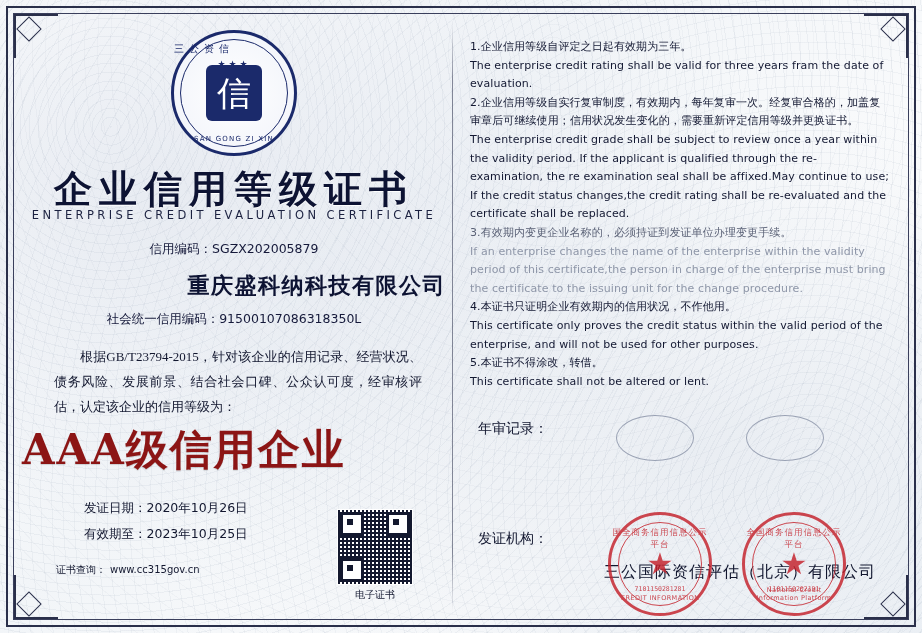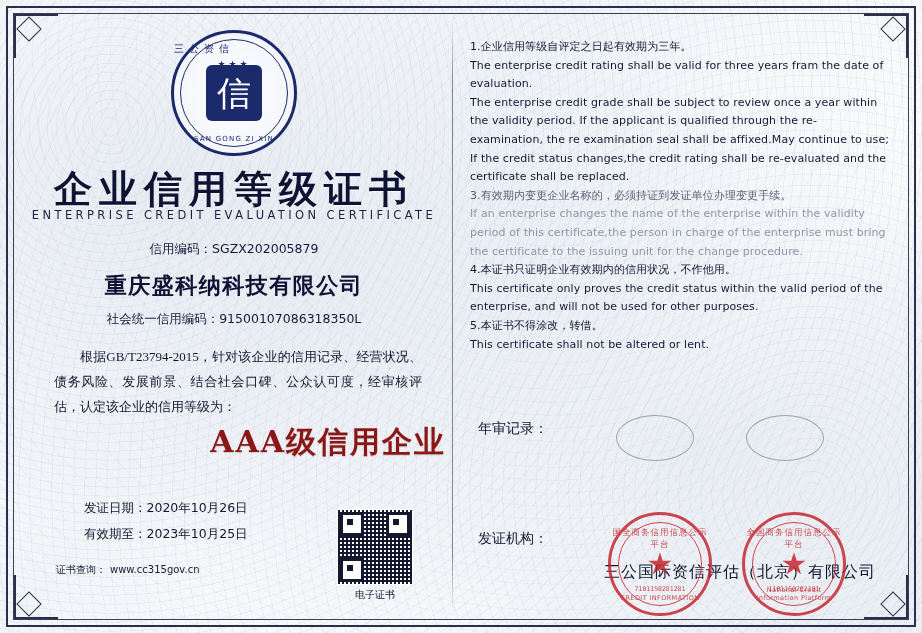--- a/index.html
+++ b/index.html
@@ -166,21 +166,21 @@
     position: absolute;
     left: 0; right: 0; top: 219px;
     text-align: center;
     font-size: 12.5px;
     color: #15193a;
     font-family: "DejaVu Sans", sans-serif;
   }
   .company {
     position: absolute;
     left: 0; right: 0; top: 249px;
-    text-align: center;
+    text-align: right;
     font-family: "DejaVu Serif", serif;
     font-weight: bold;
     font-size: 22px;
     letter-spacing: 1.5px;
     color: #0d1333;
   }
   .usci {
     position: absolute;
     left: 0; right: 0; top: 289px;
     text-align: center;
@@ -194,24 +194,24 @@
     font-size: 13px;
     line-height: 25px;
     color: #12172f;
     text-align: justify;
     font-family: Liberation Serif, serif;
   }
   .body-text .indent { text-indent: 26px; display: block; }
   .grade {
     position: absolute;
     left: 0; right: 0; top: 400px;
-    text-align: right;
+    text-align: left;
     font-family: "DejaVu Serif", serif;
     font-weight: bold;
-    font-size: 30px;
+    font-size: 42px;
     letter-spacing: 2px;
     color: #8c1515;
     text-shadow: 0 1px 1px rgba(0,0,0,0.15);
   }
   .dates {
     position: absolute;
     left: 62px; top: 473px;
     font-size: 12.5px;
     line-height: 26px;
     color: #12172f;
@@ -441,20 +441,21 @@
         <span class="finder f3"></span>
       </div>
       <div class="qr-label">电子证书</div>
     </div>
   </div>
 
   <div class="right">
 
     <div class="note">1.企业信用等级自评定之日起有效期为三年。</div>
     <div class="note">The enterprise credit rating shall be valid for three years fram the date of evaluation.</div>
+    <div class="note">2.企业信用等级自实行复审制度，有效期内，每年复审一次。经复审合格的，加盖复审章后可继续使用；信用状况发生变化的，需要重新评定信用等级并更换证书。</div>
     <div class="note">The enterprise credit grade shall be subject to review once a year within the validity period. If the applicant is qualified through the re-examination, the re examination seal shall be affixed.May continue to use; If the credit status changes,the credit rating shall be re-evaluated and the certificate shall be replaced.</div>
     <div class="note semi">3.有效期内变更企业名称的，必须持证到发证单位办理变更手续。</div>
     <div class="note faded">If an enterprise changes the name of the enterprise within the validity period of this certificate,the person in charge of the enterprise must bring the certificate to the issuing unit for the change procedure.</div>
     <div class="note">4.本证书只证明企业有效期内的信用状况，不作他用。</div>
     <div class="note">This certificate only proves the credit status within the valid period of the enterprise, and will not be used for other purposes.</div>
     <div class="note">5.本证书不得涂改，转借。</div>
     <div class="note">This certificate shall not be altered or lent.</div>
   </div>
 
   <div class="annual">年审记录：</div>

